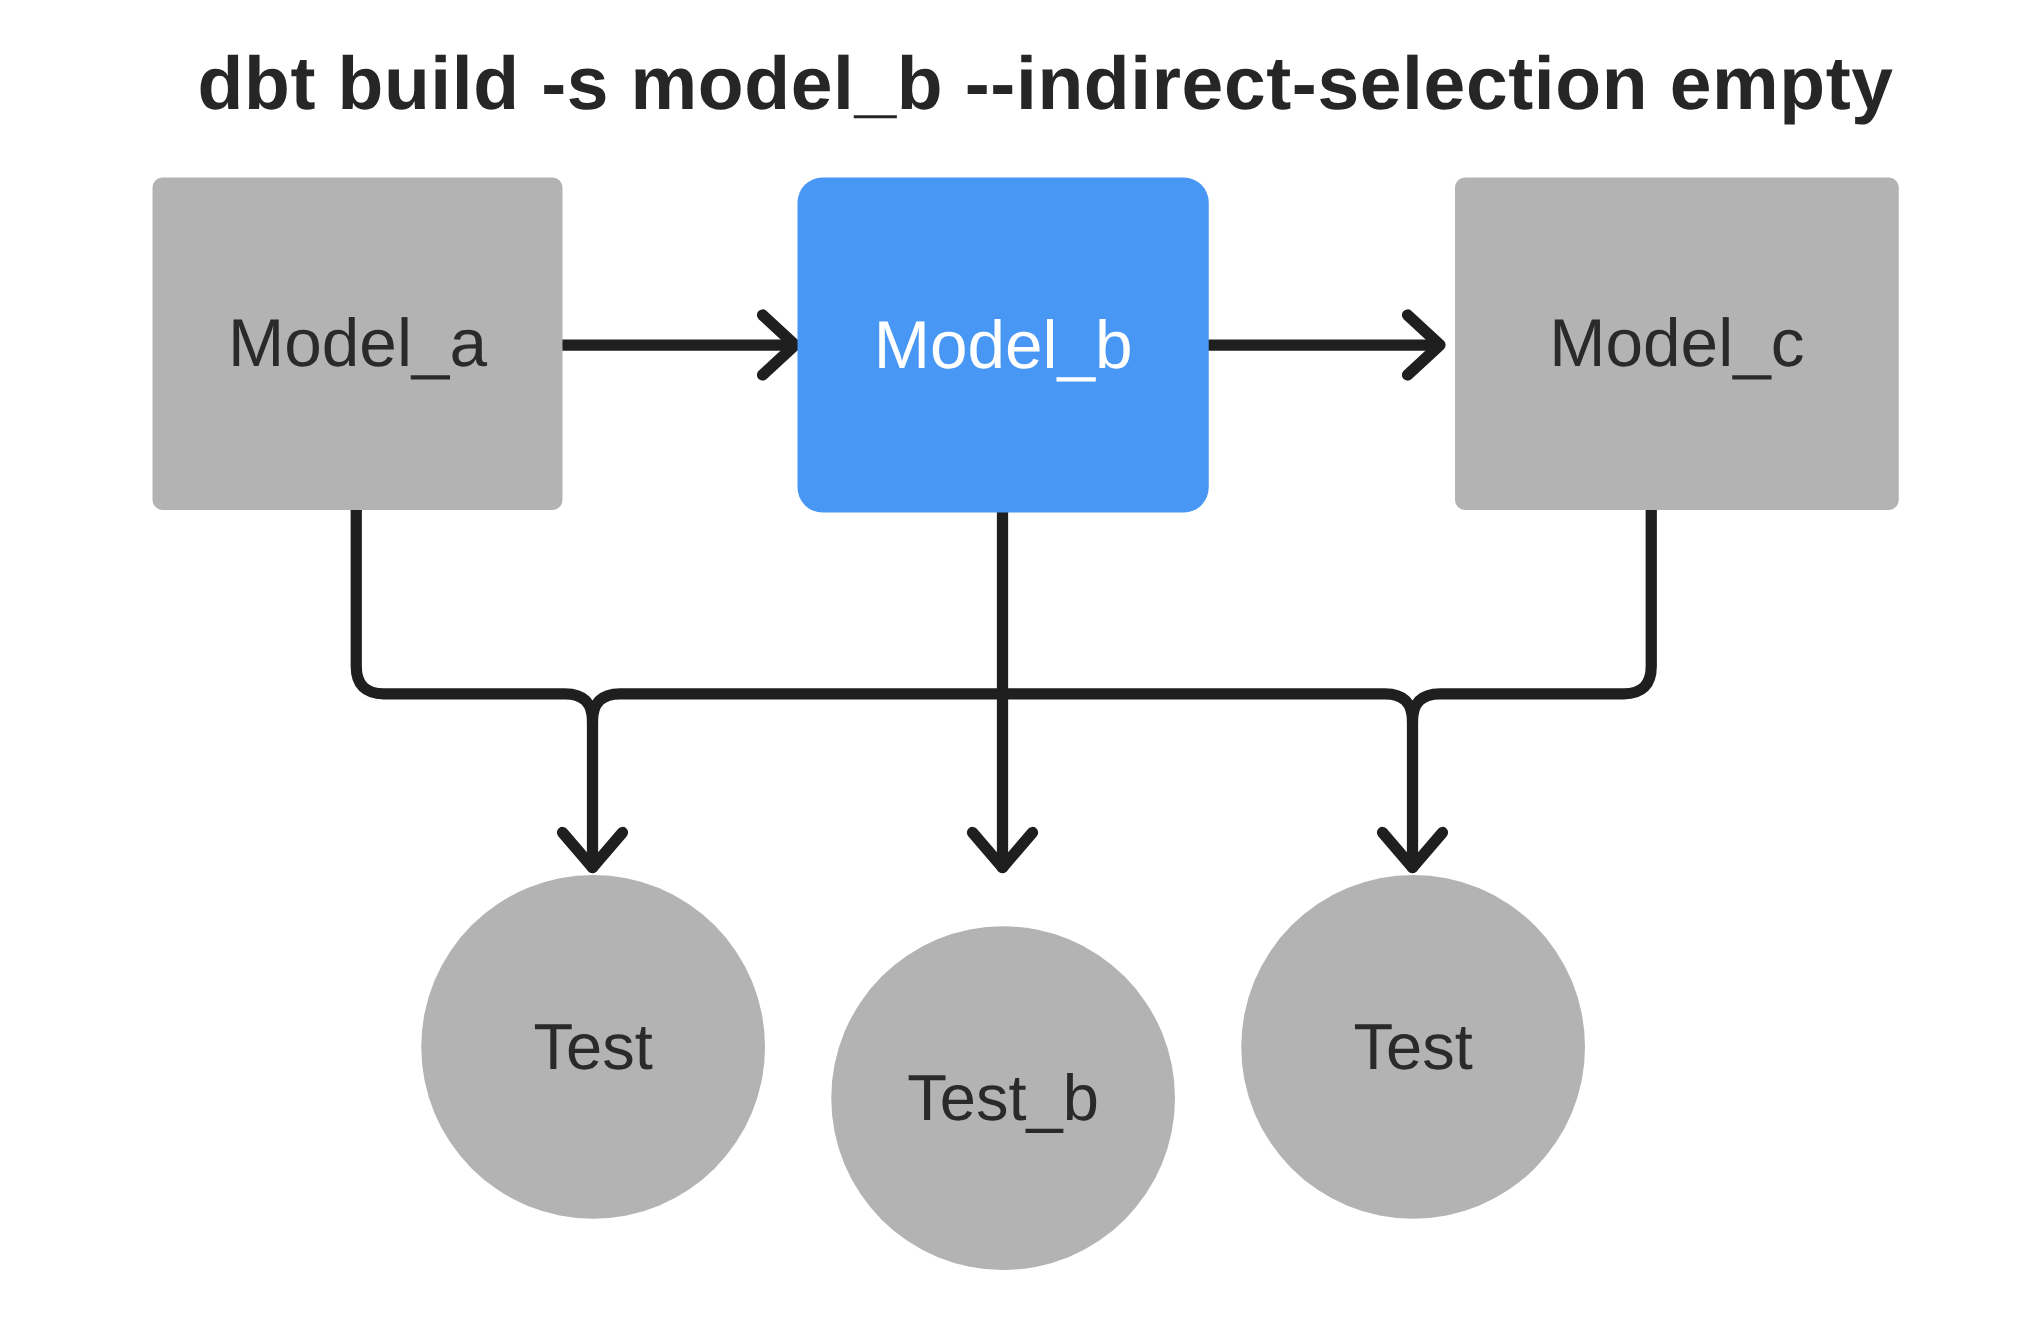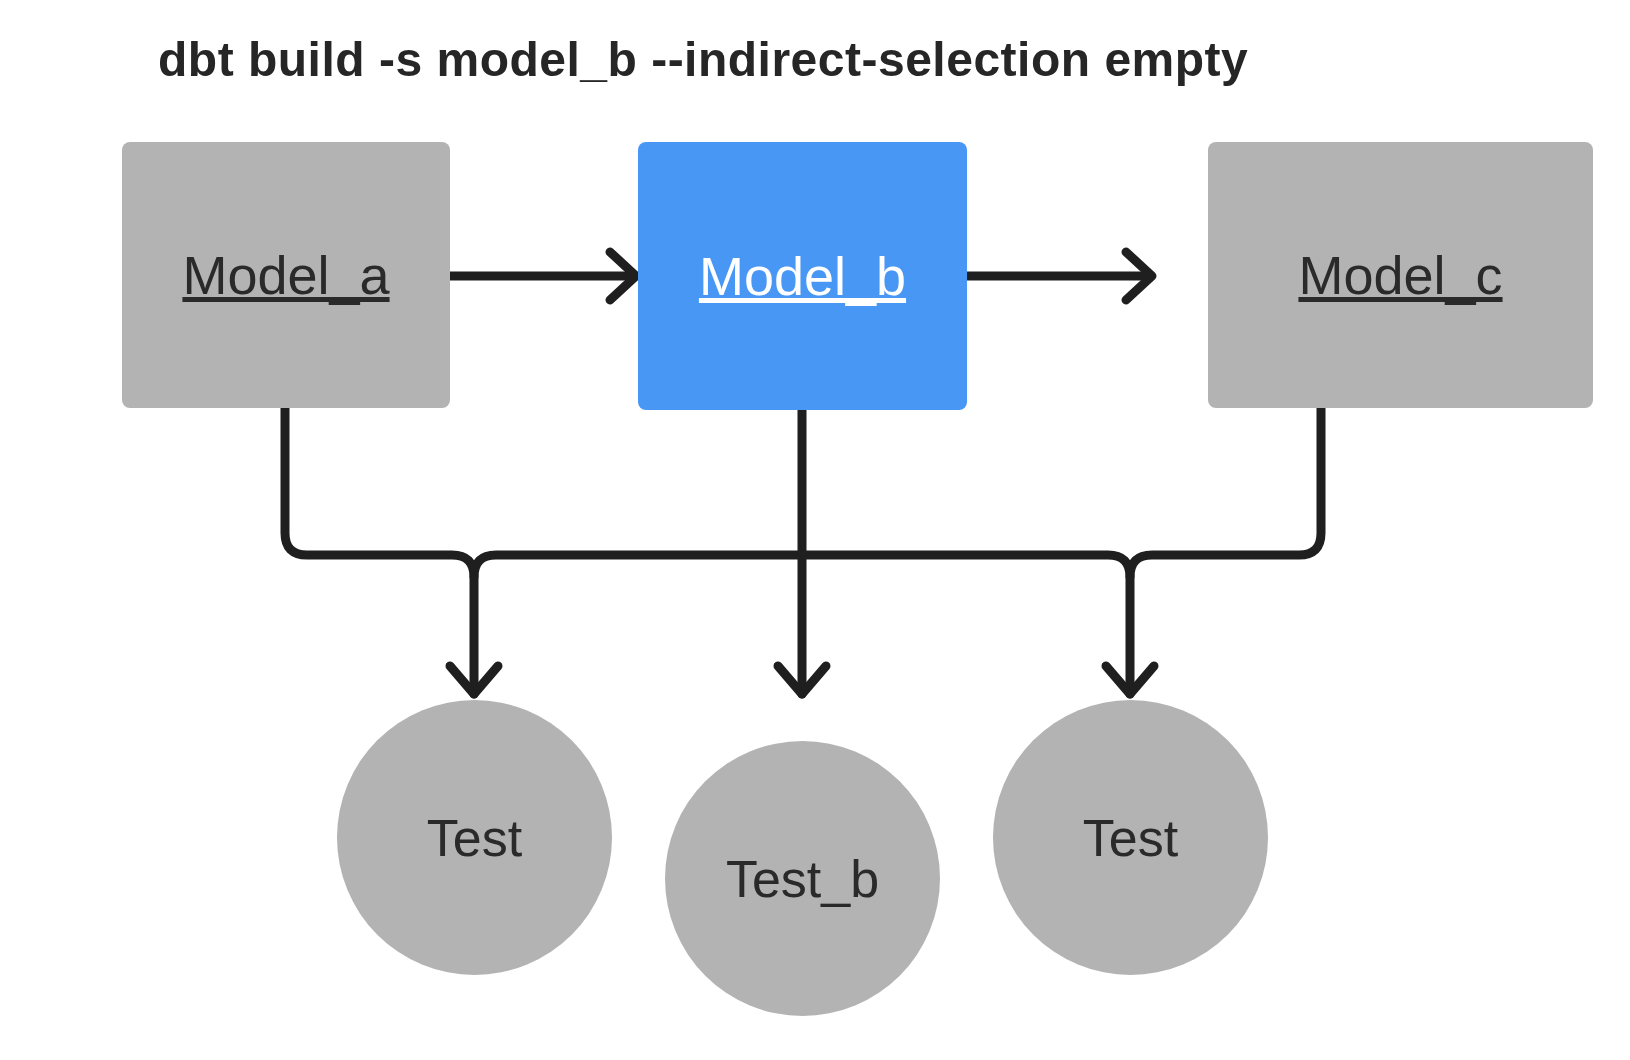--- a/index.html
+++ b/index.html
@@ -14,21 +14,21 @@
     position: relative;
     width: 1630px;
     height: 1060px;
     background: var(--background, #ffffff);
     overflow: hidden;
   }
   .diagram-title {
     position: absolute;
     left: 158px;
     top: 32px;
-    font-size: 48px;
+    font-size: 60px;
     font-weight: 600;
     letter-spacing: 0.5px;
     color: var(--title-text, #262626);
     white-space: nowrap;
   }
   .edges-layer {
     position: absolute;
     left: 0;
     top: 0;
     width: 1630px;
@@ -46,21 +46,20 @@
     display: flex;
     align-items: center;
     justify-content: center;
     width: 328px;
     height: 266px;
     border-radius: 8px;
     background: var(--node-gray, #b3b3b3);
     font-size: 54px;
     font-weight: 500;
     color: var(--text-dark, #2a2a2a);
-    text-decoration: underline;
   }
   .model-node.selected {
     background: var(--node-selected-blue, #4897f4);
     color: var(--text-light, #ffffff);
   }
   .test-node {
     position: absolute;
     display: flex;
     flex-direction: column;
     align-items: center;
@@ -72,22 +71,22 @@
     font-size: 52px;
     font-weight: 400;
     color: var(--text-dark, #2a2a2a);
     text-align: center;
   }
   .test-node .line {
     display: block;
     line-height: 84px;
   }
   #model-a { left: 122px; top: 142px; }
-  #model-b { left: 638px; top: 142px; width: 329px; height: 268px; }
-  #model-c { left: 1208px; top: 142px; width: 385px; }
+  #model-b { left: 638px; top: 142px; width: 329px; height: 268px; border-radius: 20px; }
+  #model-c { left: 1164px; top: 142px; width: 355px; }
   #test-ab { left: 337px;  top: 700px; }
   #test-b  { left: 665px;  top: 741px; }
   #test-bc { left: 993px;  top: 700px; }
 </style>
 </head>
 <body>
 
 <div class="canvas">
 
   <div class="diagram-title">dbt build -s model_b --indirect-selection empty</div>

